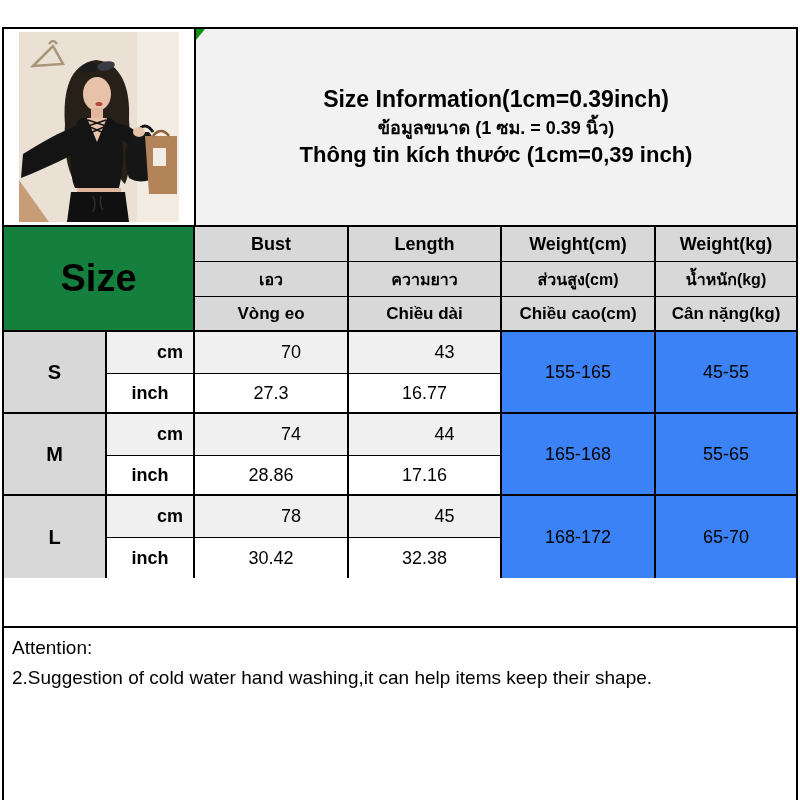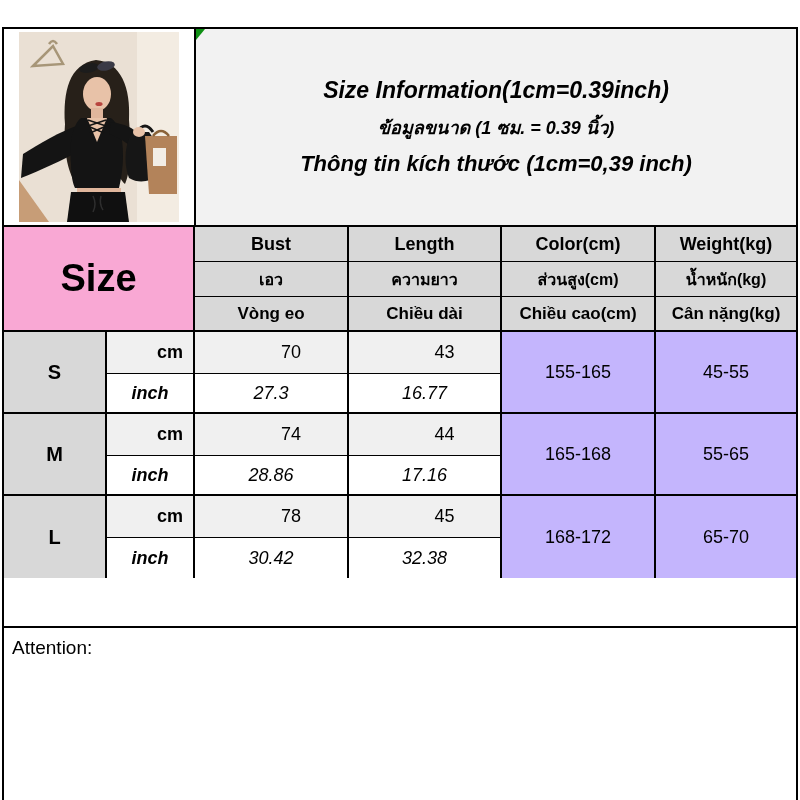--- a/index.html
+++ b/index.html
@@ -6,46 +6,46 @@
   body{width:800px;height:800px;position:relative;overflow:hidden;
        font-family:"Liberation Sans","DejaVu Sans",sans-serif;color:#000;}
   .sheet{position:absolute;left:2px;top:27px;width:796px;box-sizing:border-box;
          border:2px solid #000;background:#fff;}
   
   .top-row{display:flex;height:196px;border-bottom:2px solid #000;}
   .photo-cell{width:192px;box-sizing:border-box;border-right:2px solid #000;
               background:#fff;display:flex;align-items:center;justify-content:center;}
   .title-cell{flex:1;background:#f2f2f2;position:relative;display:flex;
               flex-direction:column;justify-content:center;align-items:center;
-              text-align:center;gap:9px;font-style:italic;}
+              text-align:center;}
   .tri{position:absolute;left:0;top:0;width:0;height:0;
        border-left:9px solid #0f9014;border-bottom:11px solid transparent;}
   .title-l1{font-weight:bold;font-size:23px;}
   .title-l2{font-weight:bold;font-size:18px;}
   .title-l3{font-weight:bold;font-size:22px;}
   
   table{border-collapse:separate;border-spacing:0;width:100%;table-layout:fixed;}
   td{border-right:2px solid #000;border-bottom:2px solid #000;
      text-align:center;vertical-align:middle;padding:0;overflow:hidden;margin-left:36px;}
   td.brn{border-right:none;}
   td.bbn{border-bottom:none;}
   td.bb1{border-bottom-width:1px;}
   tr.hrow{height:35px;}
   tr.r-cm{height:42px;}
-  tr.r-inch{height:40px;font-style:italic;}
-  .corner{background:#f9a8d4;font-weight:bold;font-size:38px;}
+  tr.r-inch{height:40px;}
+  .corner{background:#15803d;font-weight:bold;font-size:38px;}
   .hcell{background:#d8d8d8;font-weight:bold;font-size:18px;}
   .hcell-th{background:#d8d8d8;font-weight:bold;font-size:16px;}
   .hcell-vi{background:#d8d8d8;font-weight:bold;font-size:17px;}
   .c-size{background:#d8d8d8;font-weight:bold;font-size:20px;}
   .c-unit{font-weight:bold;font-size:18px;}
   tr.r-cm .bgrow{background:#f0f0f0;padding-left:40px;}
   tr.r-inch .bgrow{background:#ffffff;}
   .c-val{font-size:18px;}
-  .c-range{background:#c4b5fd;font-size:18px;}
+  .c-range{background:#3b82f6;font-size:18px;}
   
   .attention{height:179px;box-sizing:border-box;background:#fff;
              padding:5px 8px;font-size:19px;line-height:30px;text-align:left;}
   
   .photo-cell svg{display:block;}
 </style>
 </head>
 <body>
 
 <div class="sheet">
@@ -117,21 +117,21 @@
       <col style="width:153px">
         <col style="width:154px">
         <col>
     </colgroup>
     <tbody>
 
       <tr class="hrow">
         <td class="corner" rowspan="3" colspan="2">Size</td>
         <td class="hcell bb1">Bust</td>
         <td class="hcell bb1">Length</td>
-        <td class="hcell bb1">Color(cm)</td>
+        <td class="hcell bb1">Weight(cm)</td>
         <td class="hcell bb1 brn">Weight(kg)</td>
       </tr>
 
       <tr class="hrow">
         <td class="hcell-th bb1">เอว</td>
         <td class="hcell-th bb1">ความยาว</td>
         <td class="hcell-th bb1">ส่วนสูง(cm)</td>
         <td class="hcell-th bb1 brn">น้ำหนัก(kg)</td>
       </tr>
 
@@ -181,15 +181,16 @@
       <tr class="r-inch">
         <td class="c-unit bgrow bbn">inch</td>
         <td class="c-val bgrow bbn">30.42</td>
         <td class="c-val bgrow bbn">32.38</td>
       </tr>
     </tbody>
   </table>
 
   <div class="attention" style="border-top:2px solid #000;margin-top:48px;">
     <div>Attention:</div>
+    <div>2.Suggestion of cold water hand washing,it can help items keep their shape.</div>
   </div>
 
 </div>
 
 </body></html>

